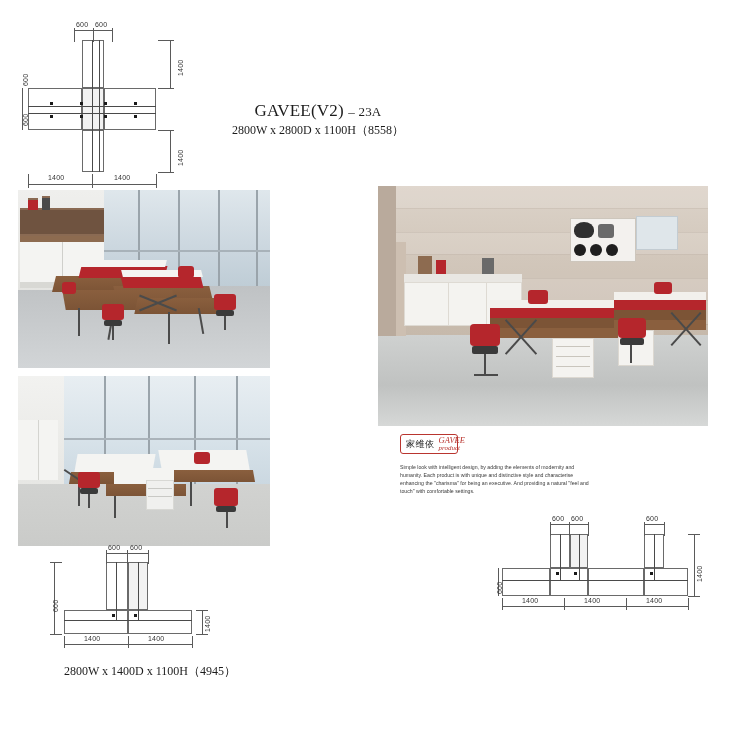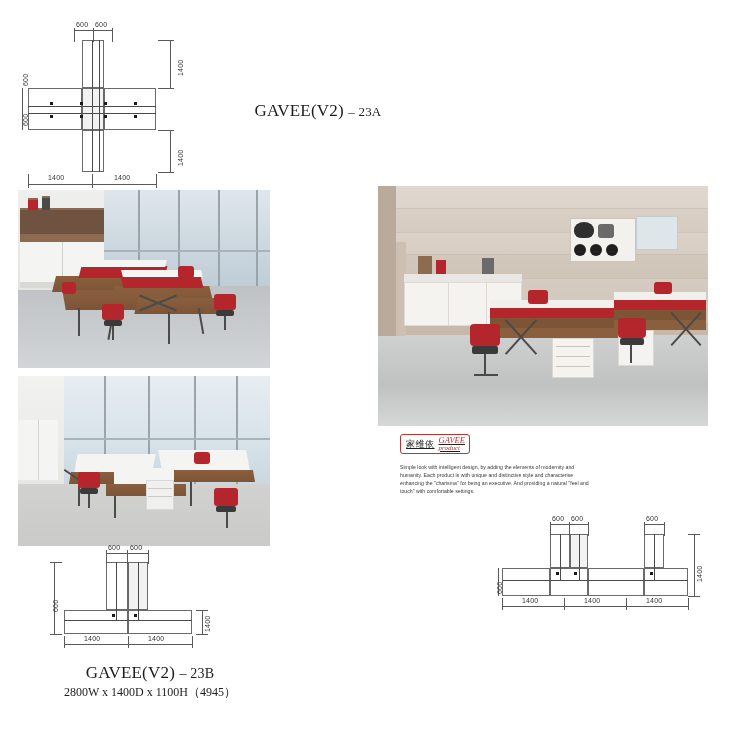--- a/index.html
+++ b/index.html
@@ -227,20 +227,21 @@
   <div class="dline v" style="left:136px; top:156px; height:14px;"></div>
   <div class="dim-txt" style="left:28px; top:156px;">1400</div>
   <div class="dim-txt" style="left:94px; top:156px;">1400</div>
 </div>
 
 <div class="caption" style="left:178px; top:100px; width:280px;">
   <div class="cap-title">
     <span class="model">GAVEE(V2)</span>
     <span style="font-size:13px;">– 23A</span>
   </div>
+  <div class="cap-sub">2800W x 2800D x 1100H（8558）</div>
 </div>
 
 <div class="photo" style="left:18px; top:190px; width:252px; height:178px;">
   <div class="p1-floor"></div>
 
   <div class="p1-wallL"></div>
   <div class="p1-cab" style="left:2px; top:18px; width:84px; height:26px; background:#6f5340;"></div>
   <div class="p1-cab" style="left:2px; top:44px; width:84px; height:8px; background:#8d6b50;"></div>
   <div class="p1-white" style="left:2px; top:52px; width:84px; height:40px;"></div>
   <div class="p1-white" style="left:2px; top:92px; width:84px; height:6px; background:#d8d8d4;"></div>
@@ -371,21 +372,21 @@
   <div class="abs" style="left:94px; top:160px; width:26px; height:8px; background:#3a3a3a; border-radius:2px;"></div>
   <div class="abs" style="left:106px; top:168px; width:2px; height:20px; background:#4a4a4a;"></div>
   <div class="abs" style="left:96px; top:188px; width:24px; height:2px; background:#4a4a4a;"></div>
   <div class="abs" style="left:240px; top:132px; width:28px; height:20px; background:#b5262c; border-radius:4px;"></div>
   <div class="abs" style="left:242px; top:152px; width:24px; height:7px; background:#3a3a3a; border-radius:2px;"></div>
   <div class="abs" style="left:252px; top:159px; width:2px; height:18px; background:#4a4a4a;"></div>
   <div class="abs" style="left:150px; top:104px; width:20px; height:14px; background:#b5262c; border-radius:3px;"></div>
   <div class="abs" style="left:276px; top:96px; width:18px; height:12px; background:#b5262c; border-radius:3px;"></div>
 </div>
 
-<div class="logo-box" style="left:400px; top:434px; width:70px; height:20px;text-decoration:underline;">
+<div class="logo-box" style="left:400px; top:434px; width:58px; height:20px;">
   <span class="logo-cn">家维依</span>
   <span class="logo-en">
     <span>GAVEE</span>
     <small>product</small>
   </span>
 </div>
 
 <div class="blurb" style="left:400px; top:463px;">Simple look with intelligent design, by adding the elements of modernity and humanity. Each product is with unique and distinctive style and characterise enhancing the "charisma" for being an executive. And providing a natural "feel and touch" with comfortable settings.</div>
 
 <div class="dwg" style="left:498px; top:510px; width:200px; height:110px;">
@@ -474,18 +475,14 @@
 
   <div class="dline h" style="left:12px; top:96px; width:128px;"></div>
   <div class="dline v" style="left:12px; top:88px; height:12px;"></div>
   <div class="dline v" style="left:76px; top:88px; height:12px;"></div>
   <div class="dline v" style="left:140px; top:88px; height:12px;"></div>
   <div class="dim-txt" style="left:32px; top:87px;">1400</div>
   <div class="dim-txt" style="left:96px; top:87px;">1400</div>
 </div>
 
 <div class="caption" style="left:40px; top:662px; width:220px;">
-  <div class="cap-title">
-    <span class="model">GAVEE(V2)</span>
-    <span style="font-size:14px;">– 23B</span>
-  </div>
   <div class="cap-sub">2800W x 1400D x 1100H（4945）</div>
 </div>
 
 </body></html>

